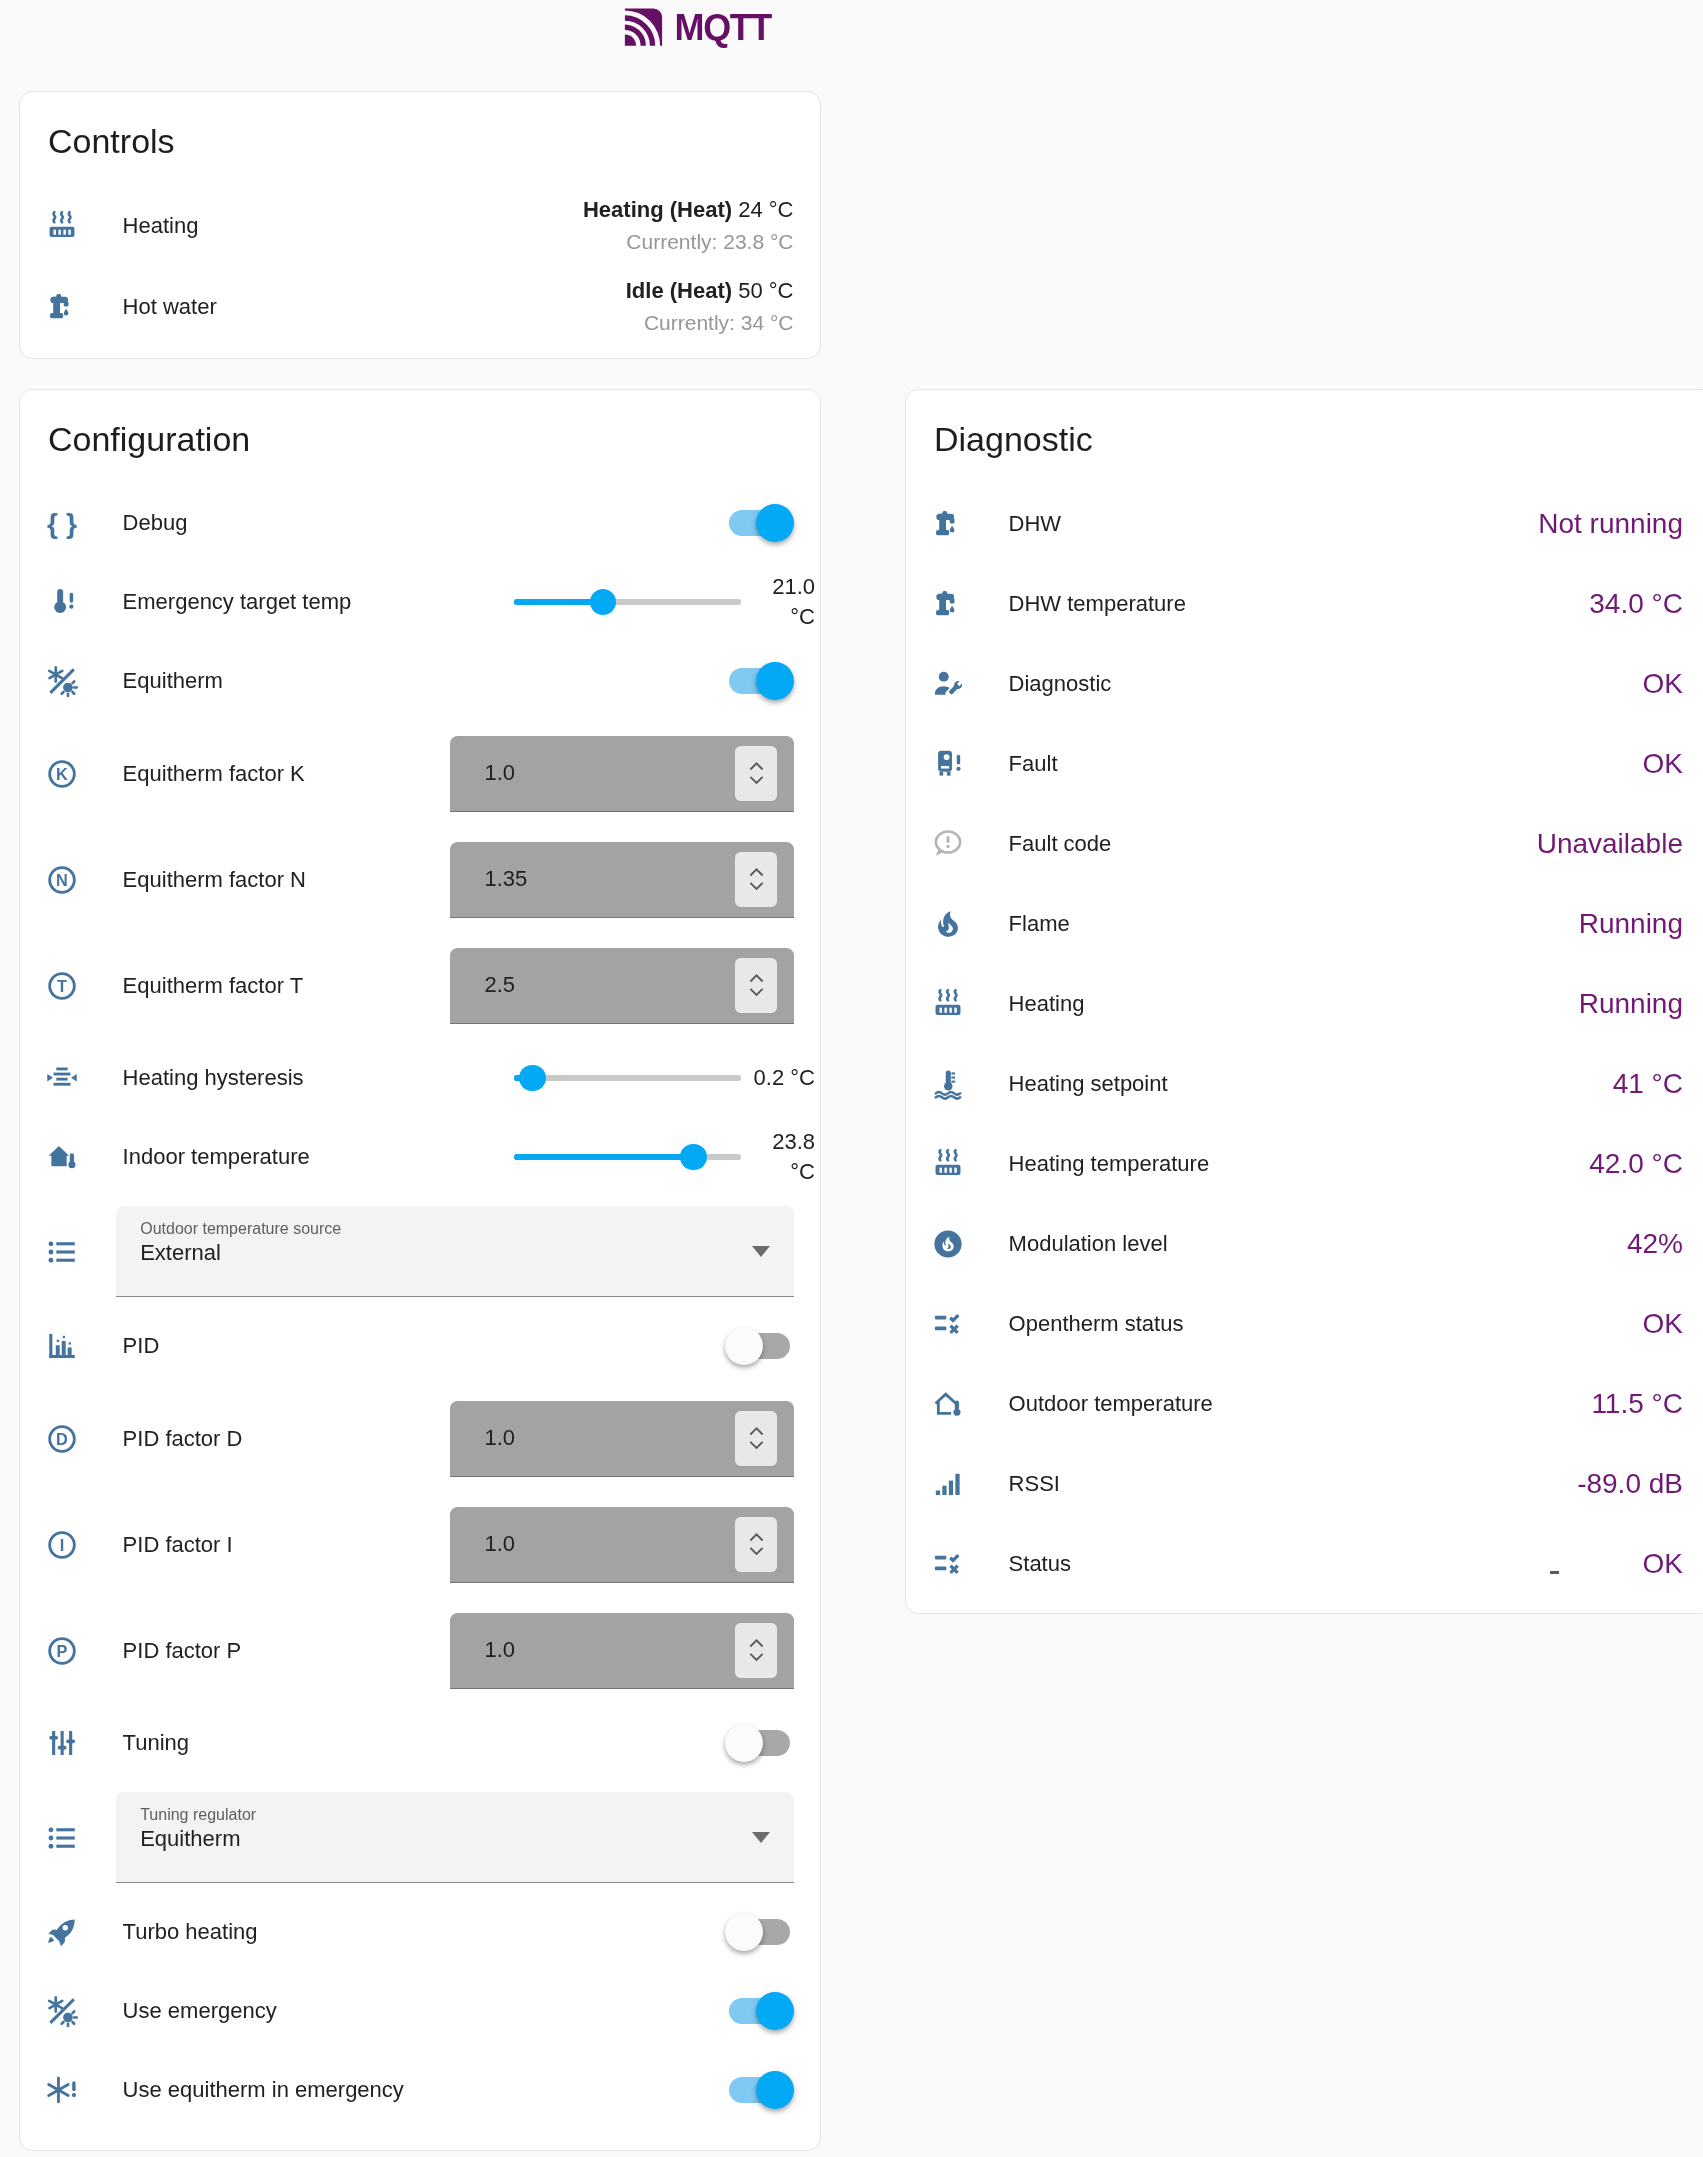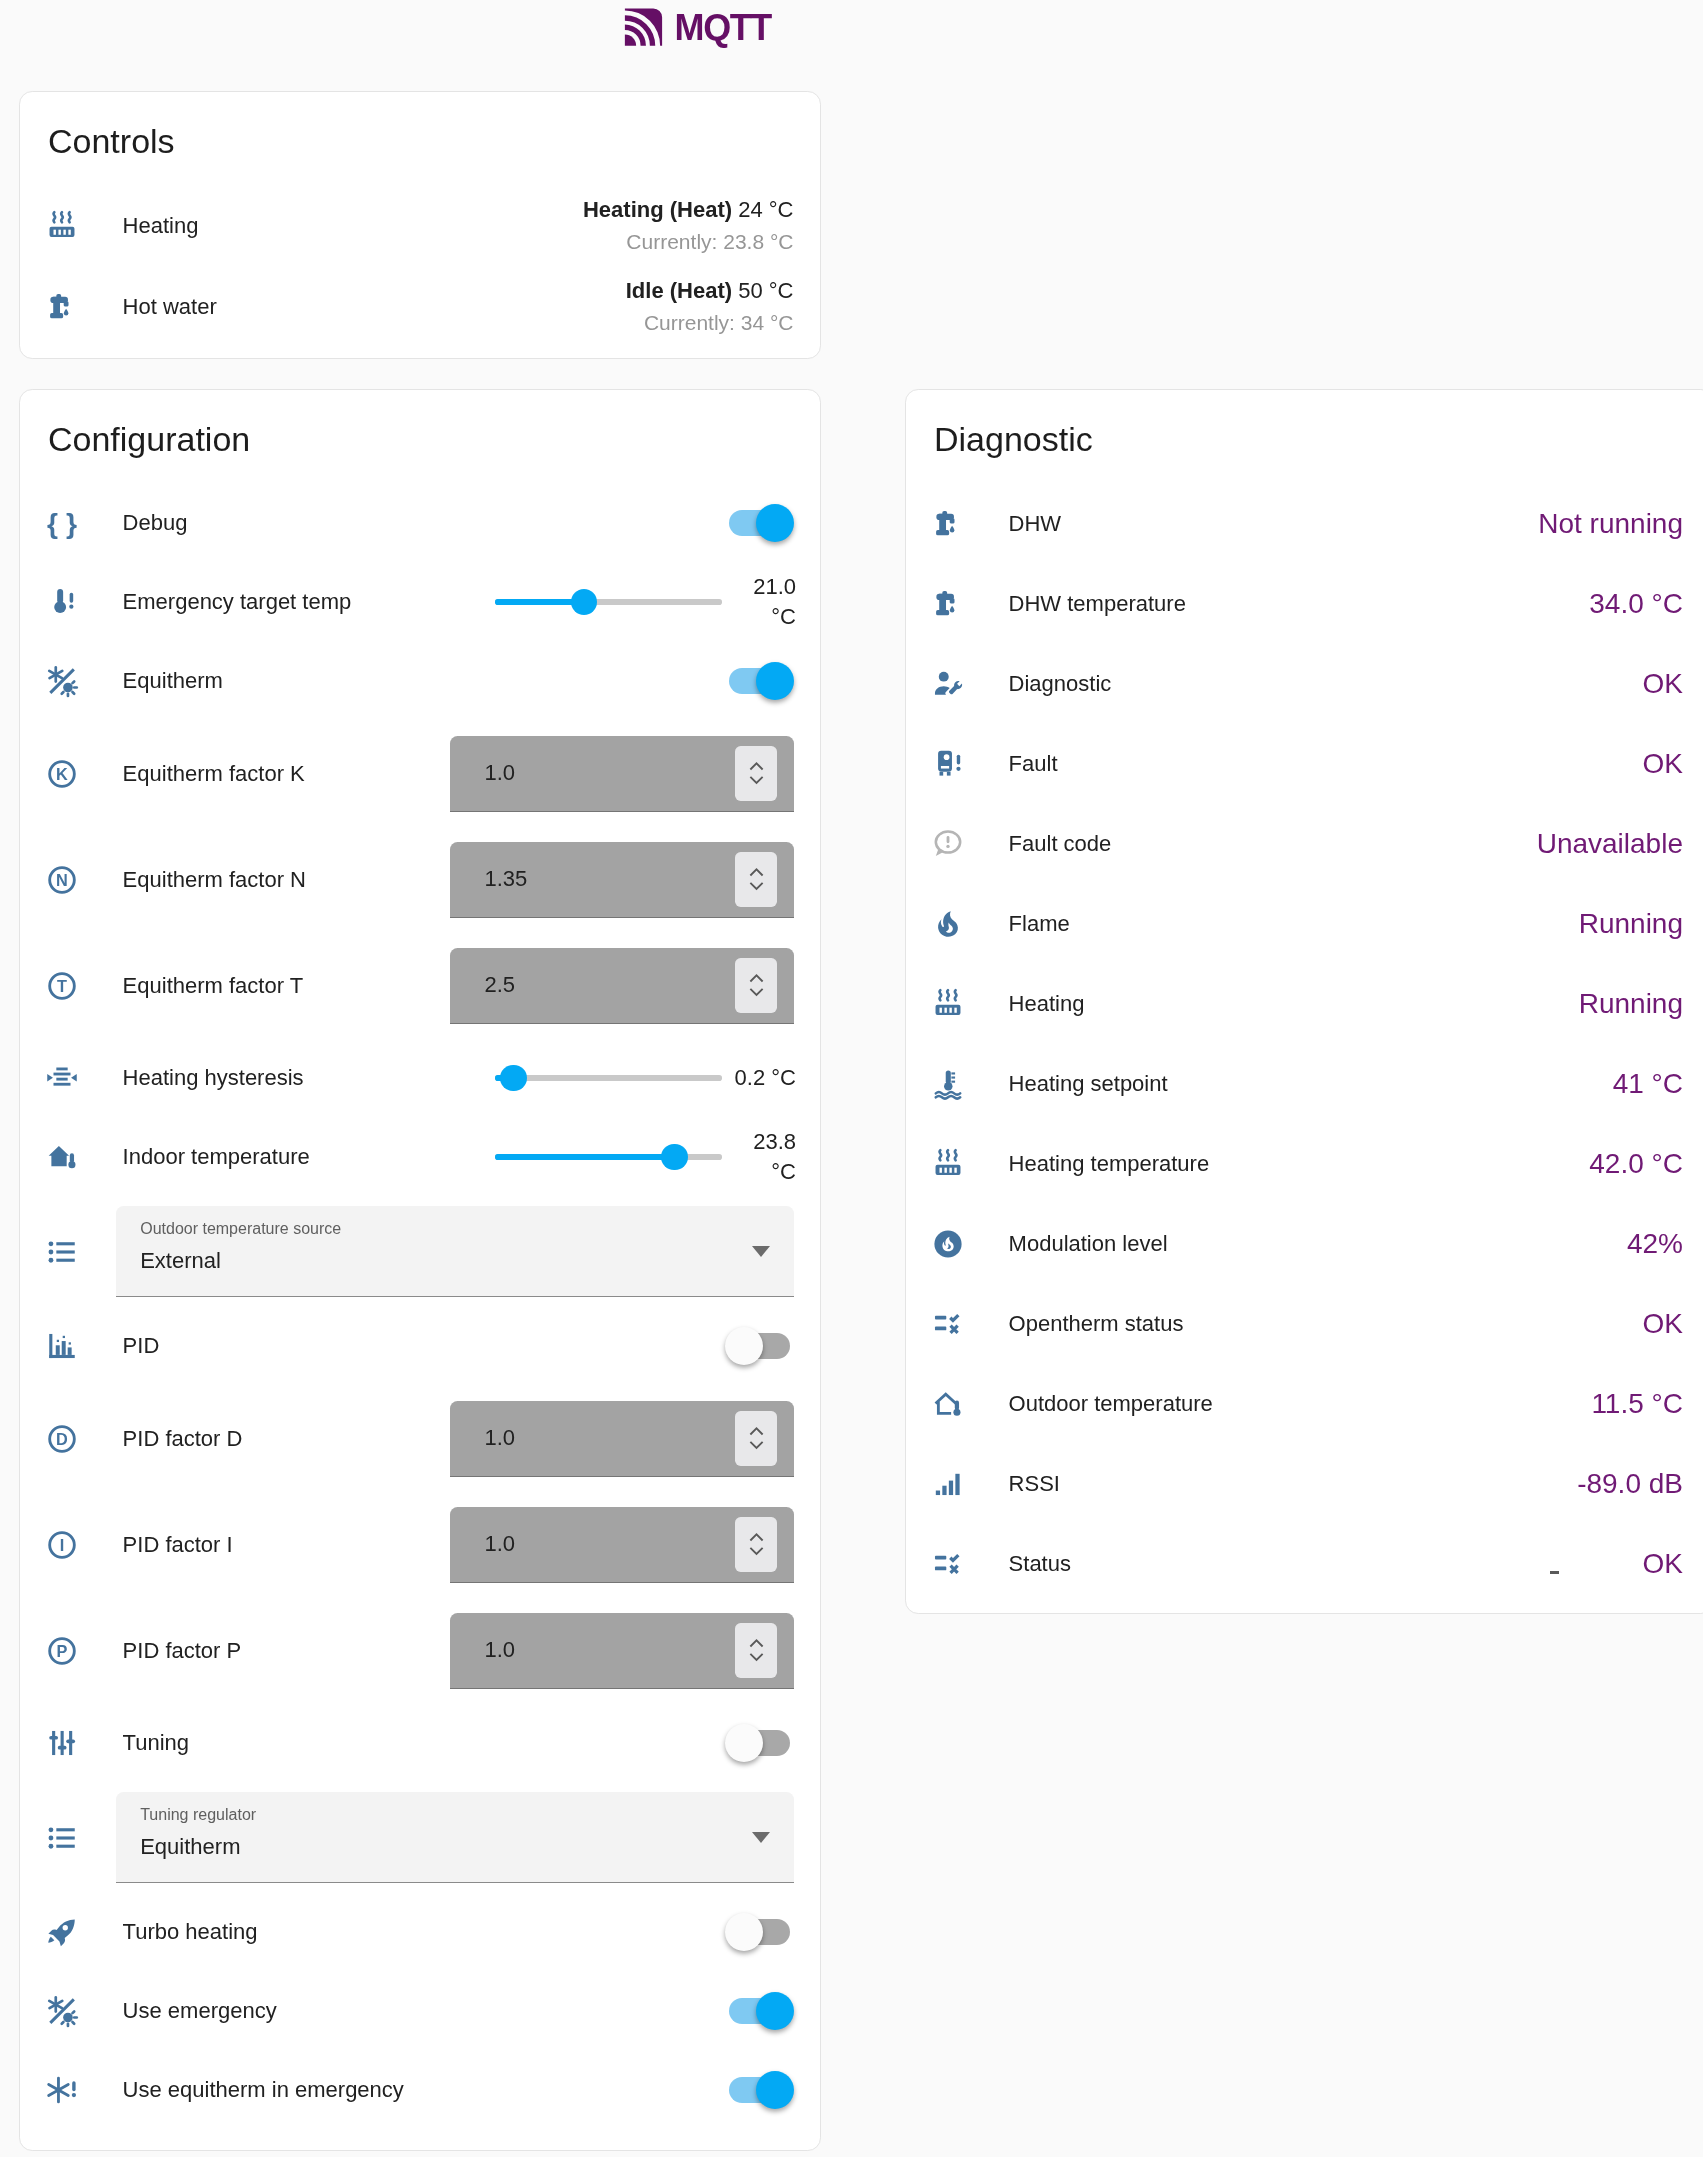--- a/index.html
+++ b/index.html
@@ -32,21 +32,21 @@
 
   
   .toggle{position:relative;width:61px;height:26.5px;margin-left:auto;margin-right:30px;flex:none;cursor:pointer;}
   .toggle .track{position:absolute;left:0;top:0;right:0;bottom:0;border-radius:13.2px;background:#a8a8a8;}
   .toggle.on .track{background:#7fc9f2;}
   .toggle .thumb{position:absolute;top:-5.7px;left:-3.8px;width:38px;height:38px;border-radius:50%;
     background:#fbfbfb;box-shadow:0 2.8px 5.7px rgba(0,0,0,.35);}
   .toggle.on .thumb{left:auto;right:-3.8px;background:#03a9f4;}
 
   
-  .slider-wrap{display:flex;align-items:center;margin-left:auto;margin-right:24px;gap:5.7px;}
+  .slider-wrap{display:flex;align-items:center;margin-left:auto;margin-right:5px;gap:5.7px;}
   .slider{position:relative;width:227px;height:26.5px;flex:none;cursor:pointer;}
   .slider .track{position:absolute;left:0;right:0;top:10.4px;height:5.7px;border-radius:2.8px;background:#c9c9c9;}
   .slider .fill{position:absolute;left:0;top:10.4px;height:5.7px;border-radius:2.8px;background:#03a9f4;width:var(--p);}
   .slider .knob{position:absolute;top:0;left:var(--p);width:26.5px;height:26.5px;margin-left:-13.2px;border-radius:50%;background:#03a9f4;}
   .slider-value{width:68px;text-align:right;font-size:22px;line-height:30px;color:#212121;}
 
   
   .numfield{width:344px;height:76px;margin-left:auto;margin-right:25.6px;background:#a3a3a3;
     border-radius:7.6px 7.6px 0 0;border-bottom:1.9px solid #757575;display:flex;align-items:center;
     padding:0 17px 0 34px;box-sizing:border-box;}
@@ -54,21 +54,21 @@
     width:100%;outline:none;padding:0;}
   .stepper{width:42px;height:55px;background:#e8e8ea;border-radius:5.7px;display:flex;flex-direction:column;
     align-items:center;justify-content:center;gap:3.8px;flex:none;cursor:pointer;}
   .stepper svg{width:17px;height:10.4px;display:block;}
 
   
   .sel-row .icon{margin-right:17px;}
   .selfield{flex:1;height:91px;margin-right:25.6px;background:#f3f3f3;border-radius:7.6px 7.6px 0 0;
     border-bottom:1.9px solid #8a8a8a;padding:14px 57px 0 24.6px;box-sizing:border-box;position:relative;cursor:pointer;}
   .sel-label{font-size:16px;color:#5f5f5f;}
-  .sel-value{font-size:22px;color:#212121;margin-top:10px;}
+  .sel-value{font-size:22px;color:#212121;margin-top:2px;}
   .caret{position:absolute;right:24.6px;top:40px;width:0;height:0;
     border-left:9.5px solid transparent;border-right:9.5px solid transparent;border-top:11.4px solid #6b6b6b;}
 
   
   .dvalue{margin-left:auto;margin-right:30px;font-size:28px;color:#701a75;white-space:nowrap;}
   .artifact{position:absolute;left:644px;top:1181px;width:8.5px;height:2.8px;background:#5a5a5a;}
 
   
   .ctrl-state{margin-left:auto;margin-right:26.5px;text-align:right;line-height:32px;}
   .ctrl-line1{font-size:22px;color:#212121;}

